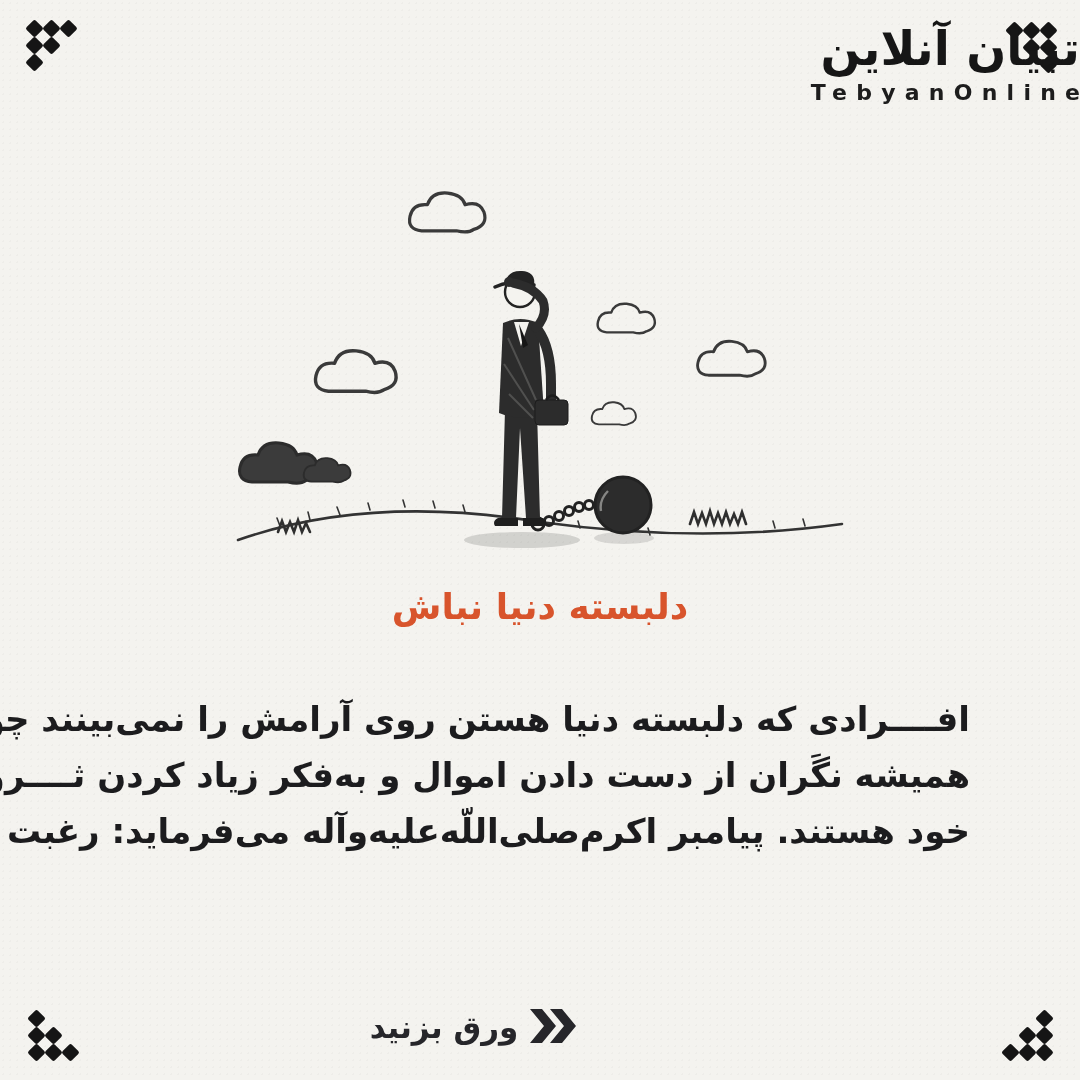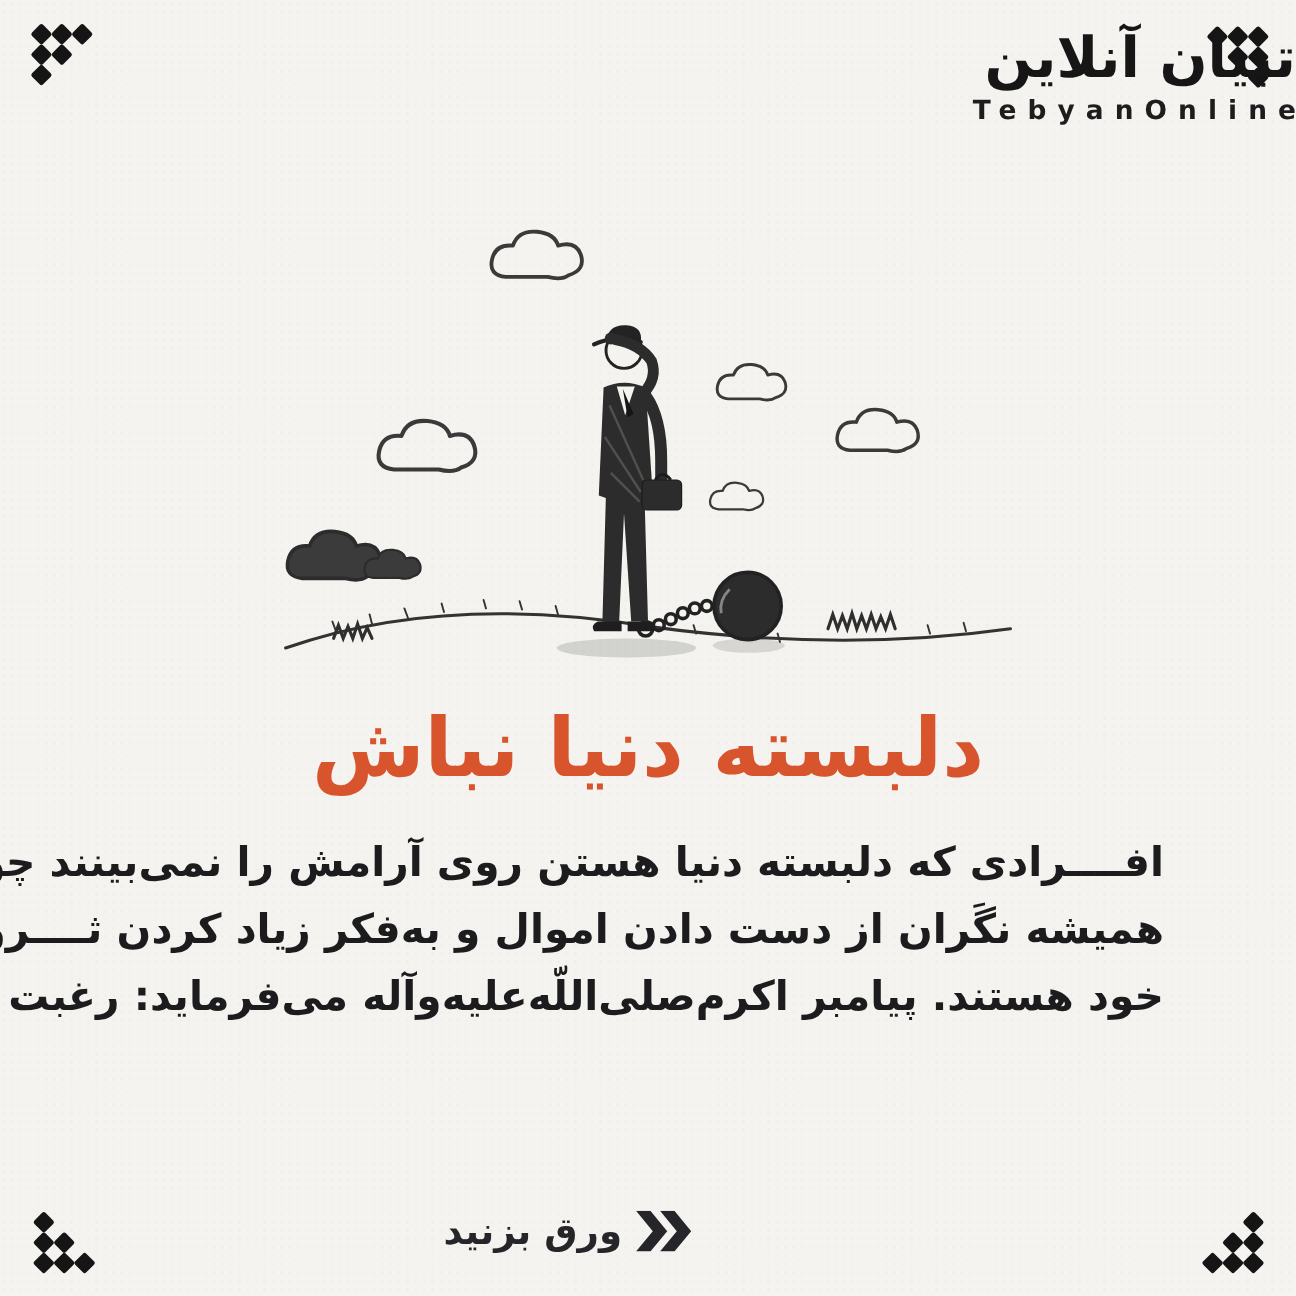--- a/index.html
+++ b/index.html
@@ -35,21 +35,21 @@
   .logo-en{
     font-size:22px;font-weight:700;color:#1d1d1d;
     letter-spacing:.42em;margin-right:-.42em;margin-top:4px;
   }
   
   .illus{position:absolute;left:220px;top:188px;width:640px;height:380px;}
   
   .headline{
     position:absolute;left:0;top:586px;width:1080px;
     direction:rtl;text-align:center;
-    font-size:68px;font-weight:800;color:#d8542c;
+    font-size:36px;font-weight:800;color:#d8542c;
     line-height:1.15;
   }
   
   .body-text{
     position:absolute;left:110px;top:692px;width:860px;
     direction:rtl;text-align:center;
     font-size:34px;font-weight:800;color:#1c1c1e;
     line-height:1.64;
   }
   .body-line{white-space:nowrap;}

